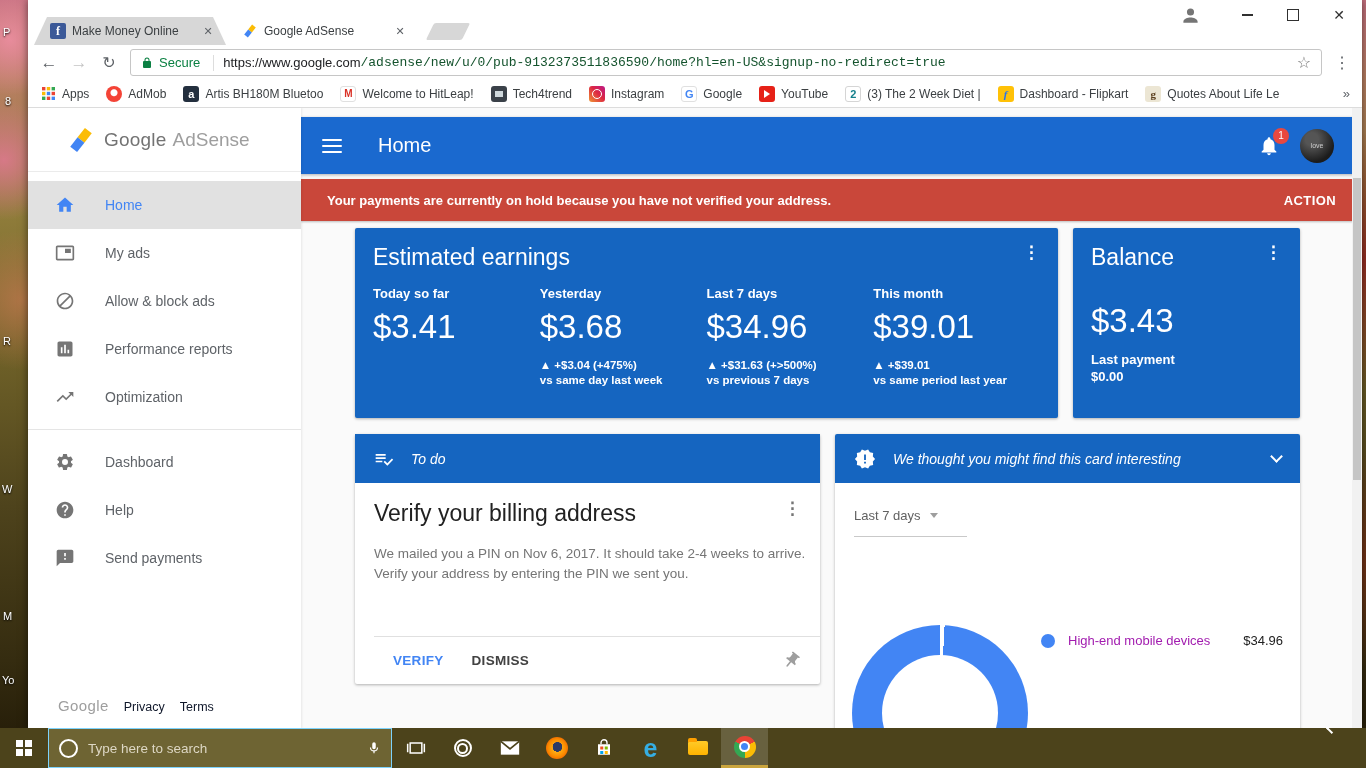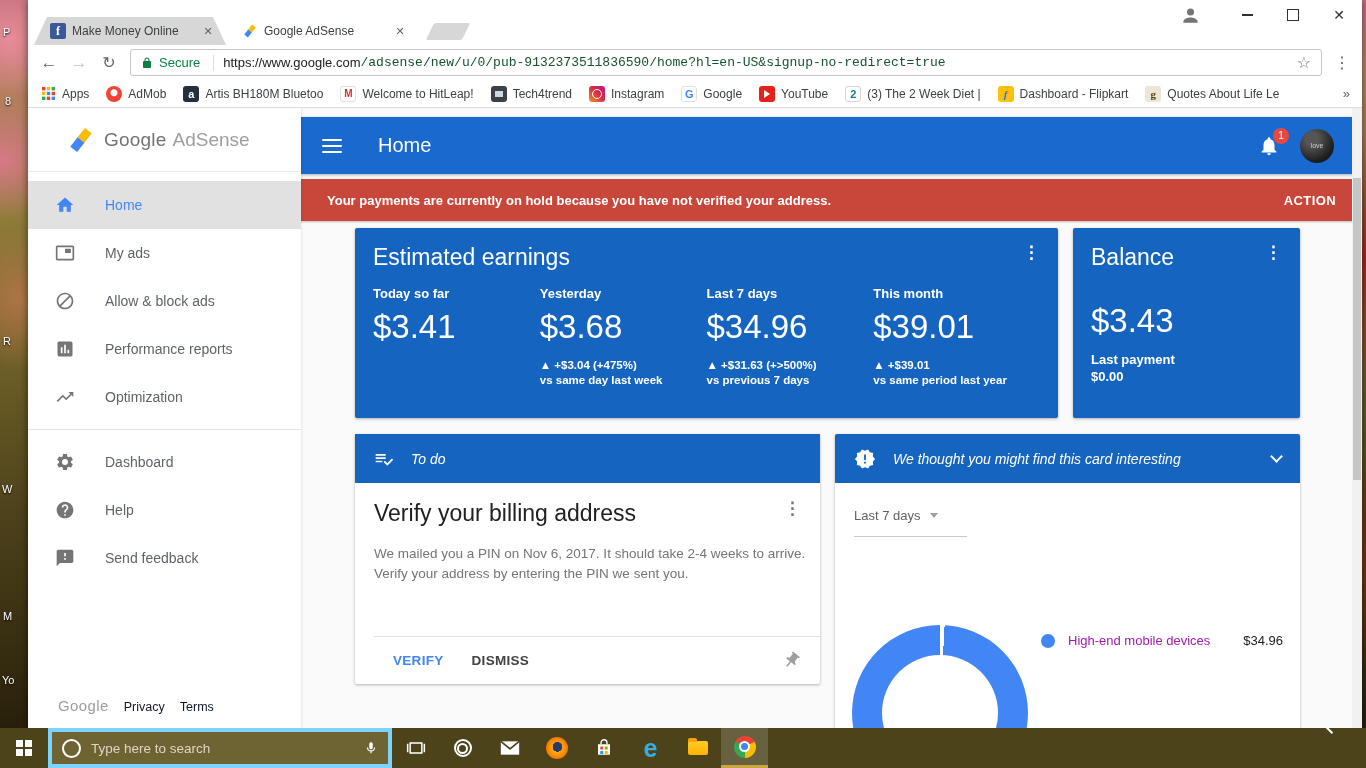--- a/index.html
+++ b/index.html
@@ -149,21 +149,21 @@
   .l-value { margin-left:auto; color:#212121; }
 
   .page-scrollbar { position:absolute; right:0; top:0; bottom:0; width:10px; background:#f1f1f1; z-index:3; }
   .page-scrollbar .thumb { position:absolute; left:1px; right:1px; top:70px; height:302px; background:#c5c5c5; }
 
   
   .taskbar { position:absolute; left:0; right:0; bottom:0; height:40px; background:#4c431b; display:flex; align-items:stretch; z-index:6; color:#fff; }
   .tb-start { width:48px; display:flex; align-items:center; justify-content:center; }
   .win-logo { display:grid; grid-template-columns:7px 7px; grid-template-rows:7px 7px; gap:1.5px; }
   .win-logo span { background:#fff; }
-  .tb-search { width:344px; background:#6e6433; border:4px solid #7dd3fc; display:flex; align-items:center; padding:0 10px; gap:10px; }
+  .tb-search { width:344px; background:#6e6433; border:1px solid #7dd3fc; display:flex; align-items:center; padding:0 10px; gap:10px; }
   .cortana-ring { width:19px; height:19px; border:2px solid #fff; border-radius:50%; flex:0 0 19px; }
   .tb-search input { flex:1; background:transparent; border:none; outline:none; color:#e6e0cf; font-size:13.5px; font-family:"Liberation Sans",sans-serif; }
   .tb-search input::placeholder { color:#ddd7c4; opacity:1; }
   .tb-btn { width:47px; display:flex; align-items:center; justify-content:center; position:relative; }
   .tb-btn.active { background:rgba(255,255,255,.16); border-bottom:3px solid #caa53d; }
   .ring-icon { width:18px; height:18px; border:2px solid #fff; border-radius:50%; display:flex; align-items:center; justify-content:center; }
   .ring-icon::before { content:""; width:7px; height:7px; border:2px solid #fff; border-radius:50%; }
   .edge-e { font-size:25px; font-weight:bold; color:#35aee3; }
   .folder { position:relative; width:20px; height:14px; background:linear-gradient(#ffca28,#ffb300); border-radius:2px; }
   .folder::before { content:""; position:absolute; top:-3px; left:0; width:9px; height:4px; background:#ffa000; border-radius:2px 2px 0 0; }
@@ -362,21 +362,21 @@
           <div class="nav-item">
             <svg width="20" height="20" viewBox="0 0 24 24">
                 <path d="M12 2C6.48 2 2 6.48 2 12s4.48 10 10 10 10-4.48 10-10S17.52 2 12 2zm1 17h-2v-2h2v2zm2.07-7.75l-.9.92C13.45 12.9 13 13.5 13 15h-2v-.5c0-1.1.45-2.1 1.17-2.83l1.24-1.26c.37-.36.59-.86.59-1.41 0-1.1-.9-2-2-2s-2 .9-2 2H8c0-2.21 1.79-4 4-4s4 1.79 4 4c0 .88-.36 1.68-.93 2.25z"></path>
               </svg>
             <span>Help</span>
           </div>
           <div class="nav-item">
             <svg width="20" height="20" viewBox="0 0 24 24">
                 <path d="M20 2H4c-1.1 0-1.99.9-1.99 2L2 22l4-4h14c1.1 0 2-.9 2-2V4c0-1.1-.9-2-2-2zm-7 12h-2v-2h2v2zm0-4h-2V6h2v4z"></path>
               </svg>
-            <span>Send feedback</span>
+            <span>Send payments</span>
           </div>
         </div>
         <div class="side-footer">
           <span class="f-google">Google</span>
           <span class="f-link">Privacy</span>
           <span class="f-link">Terms</span>
         </div>
       </div>
 
       <div class="main">

